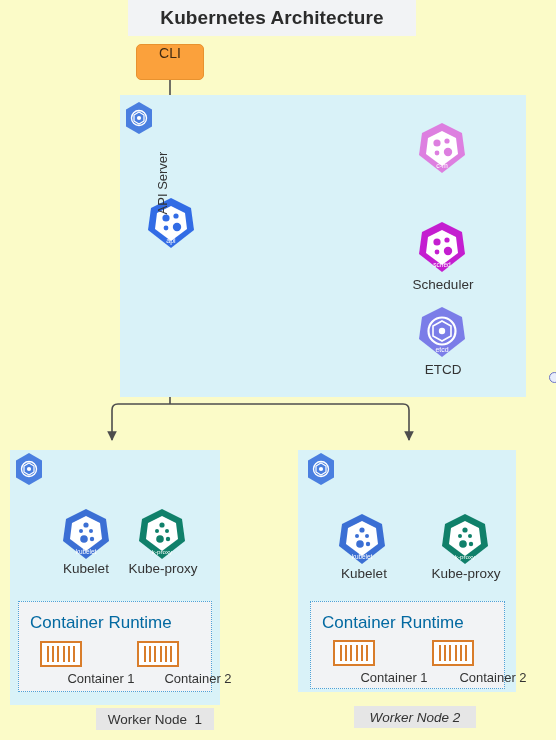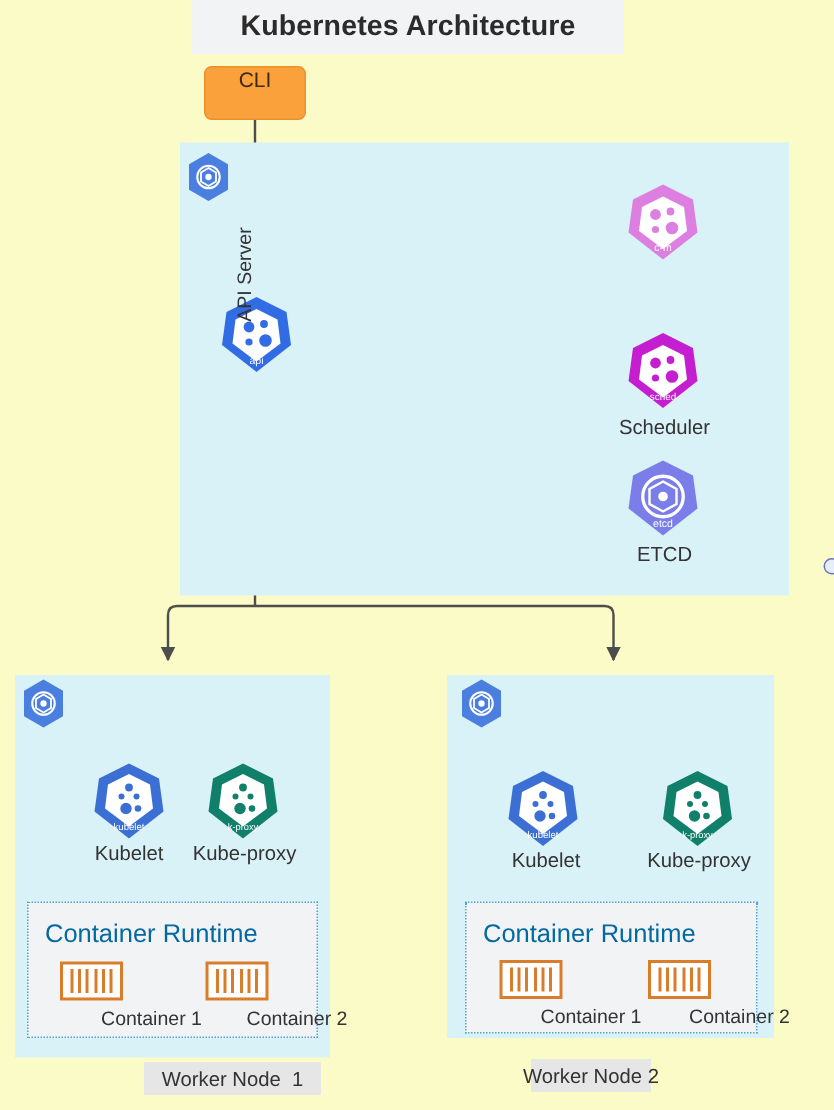--- a/index.html
+++ b/index.html
@@ -195,21 +195,21 @@
     position: absolute;
     background: #e6e6e6;
     display: flex;
     align-items: center;
     justify-content: center;
     font-size: 13.5px;
     color: #333333;
     white-space: pre;
   }
   #chip-worker1 { left: 52px;  top: 708px; width: 118px; height: 22px; margin-left: 44px; }
-  #chip-worker2 { left: 354px; top: 706px; width: 80px; height: 22px; }
+  #chip-worker2 { left: 354px; top: 706px; width: 122px; height: 22px; font-style: italic; }
 
   
   #connectors {
     position: absolute;
     left: 0; top: 0;
     width: 556px;
     height: 740px;
     pointer-events: none;
   }
 

